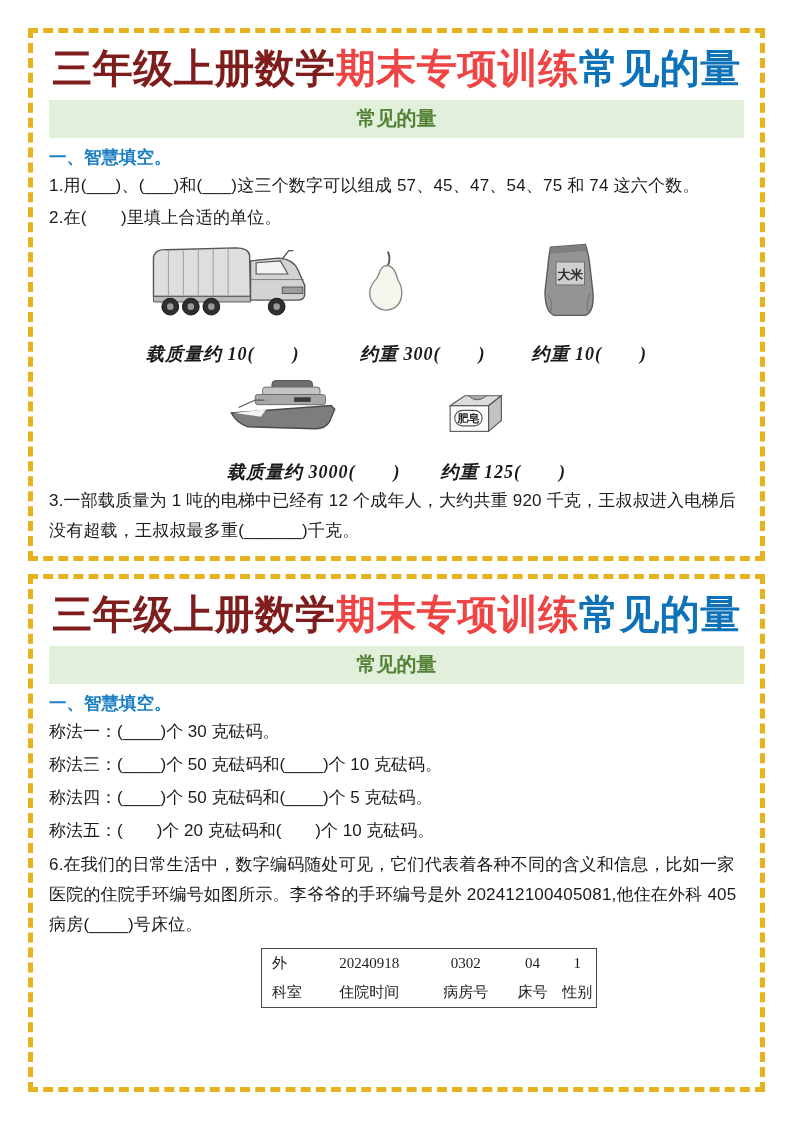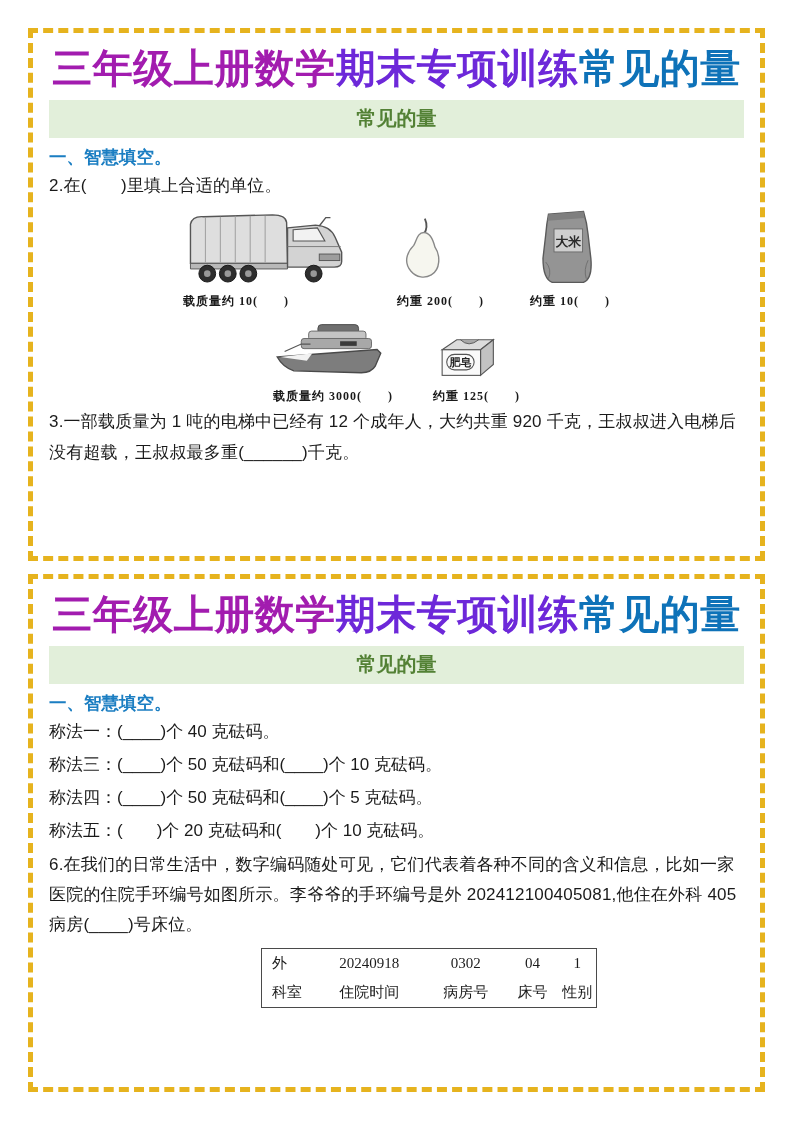--- a/index.html
+++ b/index.html
@@ -20,22 +20,22 @@
   .page-card.second { min-height: 518px; }
   .doc-title {
     text-align: center;
     font-size: 40px;
     font-weight: bold;
     letter-spacing: 0.5px;
     line-height: 1.15;
     margin-top: 4px;
     white-space: nowrap;
   }
-  .doc-title .t-black { color: #a21caf; }
-  .doc-title .t-red   { color: #6d28d9; }
+  .doc-title .t-black { color: #7f1d1d; }
+  .doc-title .t-red   { color: #ef4444; }
   .doc-title .t-blue  { color: #0e72b8; }
   .banner {
     margin-top: 9px;
     background: #e2efda;
     color: #538135;
     font-weight: bold;
     font-size: 20px;
     text-align: center;
     padding: 5px 0 6px 0;
   }
@@ -56,24 +56,25 @@
     justify-content: center;
     align-items: flex-end;
     gap: 46px;
     margin-top: 4px;
   }
   .fig-row.row2 { gap: 40px; margin-top: 10px; }
   .figure { display: flex; flex-direction: column; align-items: flex-start; }
   .figure .caption {
     font-family: "Liberation Serif", serif;
     font-weight: bold;
-    font-size: 12px;
+    font-size: 18px;
     letter-spacing: 1px;
-    margin-top: 3px;
+    margin-top: 19px;
     white-space: nowrap;
+    font-style: italic;
   }
   .method-line {
     font-size: 17px;
     line-height: 1.95;
     display: flex;
   }
   .method-line .m-right { margin-left: 88px; }
   .hospital-table {
     margin: 8px 0 0 212px;
     width: 336px;
@@ -95,20 +96,21 @@
 </head>
 <body>
 
 <div class="page-card first">
   <div class="doc-title">
     <span class="t-black">三年级上册数学</span><span class="t-red">期末专项训练</span><span class="t-blue">常见的量</span>
   </div>
   <div class="banner">常见的量</div>
   <div class="section-heading">一、智慧填空。</div>
 
+  <div class="q">1.用(___)、(___)和(___)这三个数字可以组成 57、45、47、54、75 和 74 这六个数。</div>
   <div class="q">2.在(　　)里填上合适的单位。</div>
 
   <div class="fig-row row1">
     <div class="figure">
       <span>
         <svg viewBox="0 0 180 82" width="168" height="77">
           <path d="M8,16 Q10,7 22,8 L96,6 Q110,6 111,14 L112,58 L8,58 Z" fill="#dedede" stroke="#555" stroke-width="1.5"></path>
           <path d="M8,58 L112,58 L112,64 L8,64 Z" fill="#b9b9b9" stroke="#555" stroke-width="1"></path>
           <path d="M24,9 L24,57 M40,8 L40,57 M56,7 L56,57 M72,7 L72,57 M88,7 L88,57" stroke="#9a9a9a" stroke-width="1" fill="none"></path>
           <path d="M112,20 L142,17 Q158,18 163,30 L170,46 L170,56 Q170,62 162,62 L112,62 Z" fill="#d3d3d3" stroke="#555" stroke-width="1.5"></path>
@@ -128,21 +130,21 @@
       </span>
       <span class="caption">载质量约 10(　　)</span>
     </div>
     <div class="figure">
       <span>
         <svg viewBox="0 0 56 78" width="52" height="72">
           <path d="M30,5 Q34,14 29,22" stroke="#555" stroke-width="2" fill="none"></path>
           <path d="M29,20 C36,20 39,28 41,36 C47,45 47,60 37,66 C30,70 21,69 15,62 C7,53 10,42 18,34 C21,29 22,20 29,20 Z" fill="#f6f6ef" stroke="#888" stroke-width="1.5"></path>
         </svg>
       </span>
-      <span class="caption">约重 200(　　)</span>
+      <span class="caption">约重 300(　　)</span>
     </div>
     <div class="figure">
       <span>
         <svg viewBox="0 0 78 88" width="72" height="81">
           <path d="M20,10 L58,7 Q62,20 63,32 L66,58 Q68,80 58,84 L24,84 Q14,80 14,58 L17,32 Q18,20 20,10 Z" fill="#949494" stroke="#5a5a5a" stroke-width="1.5"></path>
           <path d="M20,10 L58,7 L59,14 L19,17 Z" fill="#7f7f7f"></path>
           <path d="M17,62 Q24,70 20,80 M63,60 Q58,70 61,80" stroke="#6e6e6e" stroke-width="1" fill="none"></path>
           <rect x="26" y="26" width="31" height="25" fill="#cfcfcf" stroke="#6a6a6a"></rect>
           <text x="41.5" y="44" font-size="14" font-weight="bold" text-anchor="middle" fill="#2c2c2c">大米</text>
         </svg>
@@ -186,21 +188,21 @@
 
 <div class="page-card second">
   <div class="doc-title">
     <span class="t-black">三年级上册数学</span><span class="t-red">期末专项训练</span><span class="t-blue">常见的量</span>
   </div>
   <div class="banner">常见的量</div>
   <div class="section-heading">一、智慧填空。</div>
 
 
   <div class="method-line">
-    <span>称法一：(____)个 40 克砝码。</span>
+    <span>称法一：(____)个 30 克砝码。</span>
   </div>
   <div class="method-line">
     <span>称法三：(____)个 50 克砝码和(____)个 10 克砝码。</span>
   </div>
   <div class="method-line">
     <span>称法四：(____)个 50 克砝码和(____)个 5 克砝码。</span>
   </div>
   <div class="method-line">
     <span>称法五：(　　)个 20 克砝码和(　　)个 10 克砝码。</span>
   </div>

